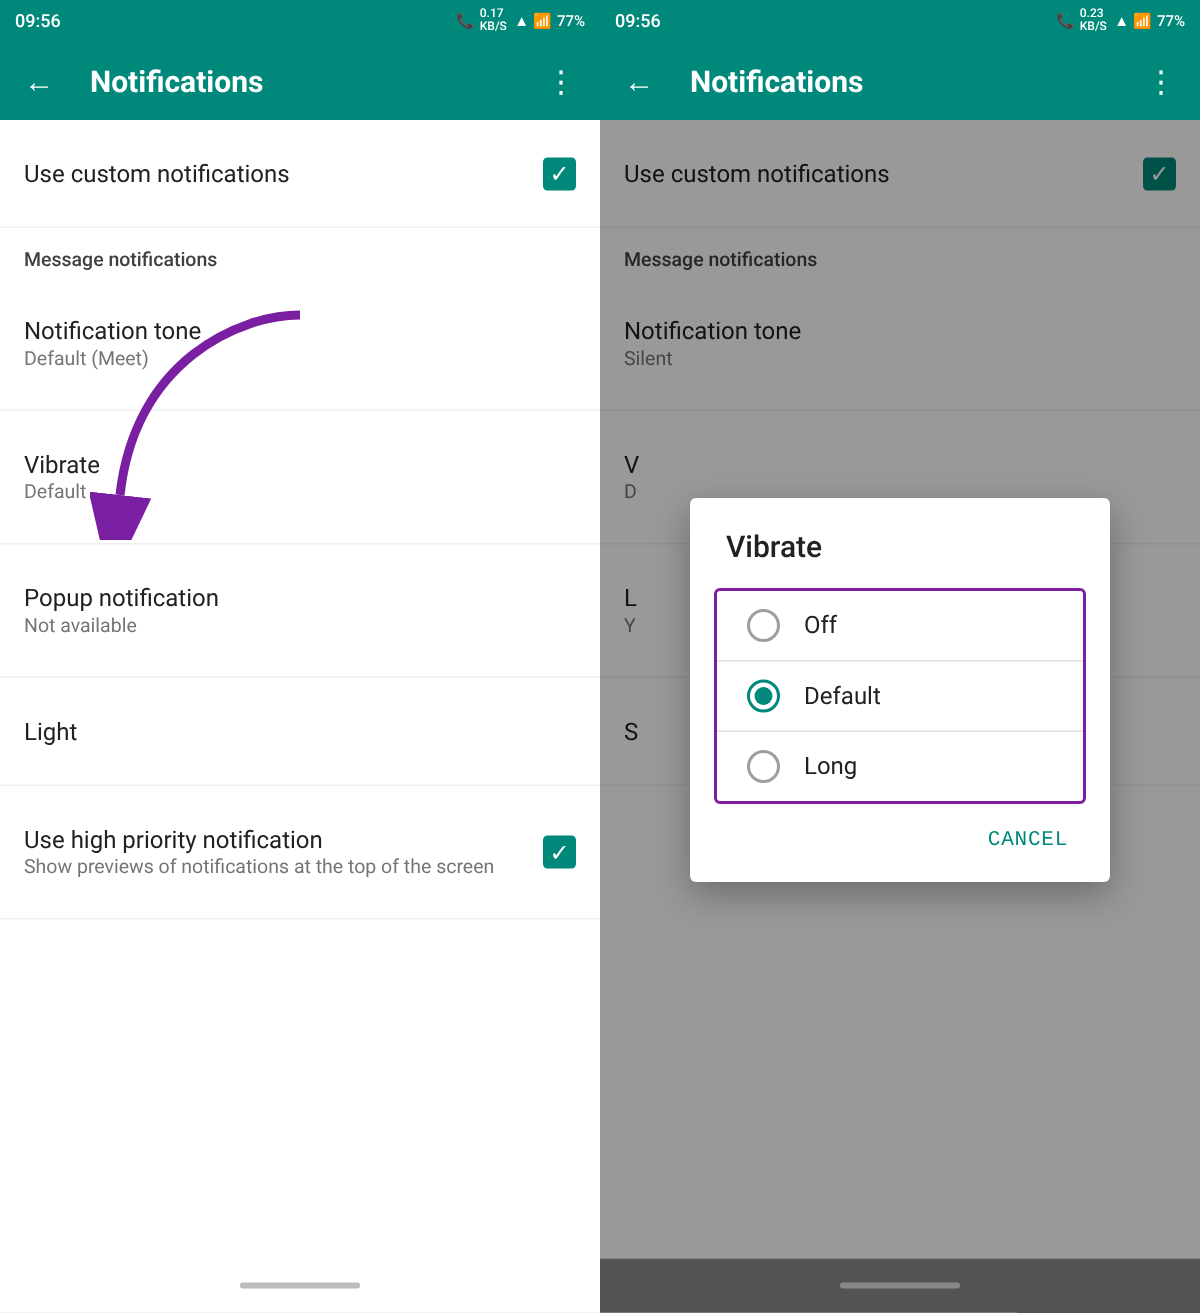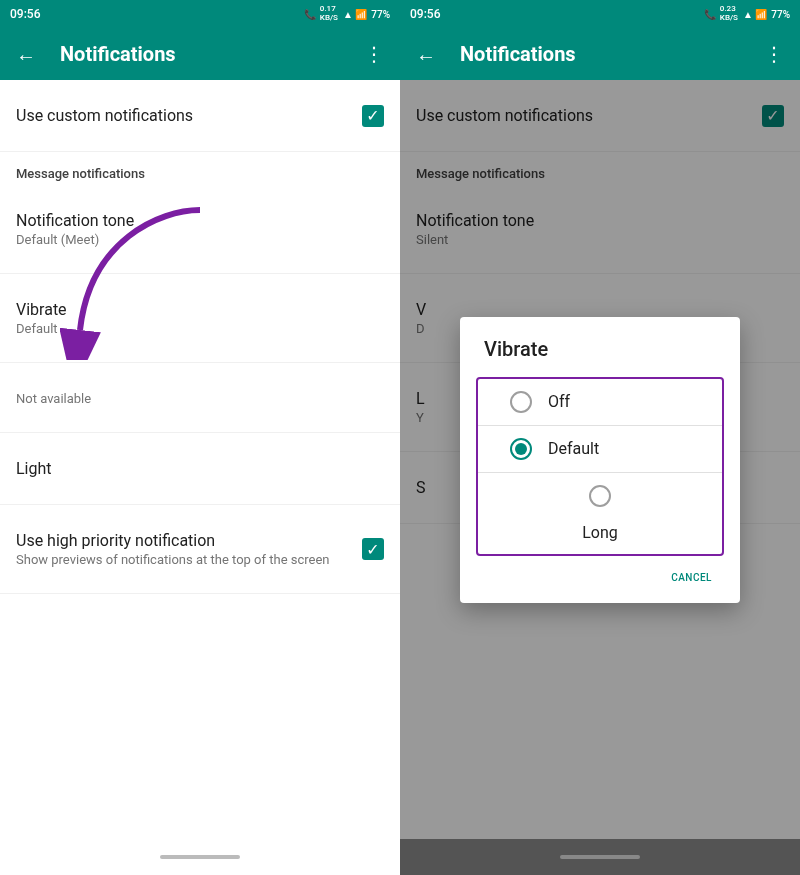--- a/index.html
+++ b/index.html
@@ -185,28 +185,27 @@
       padding: 0 24px 16px 24px;
     }
     .dialog-options {
       border: 2px solid #7B1FA2;
       border-radius: 4px;
       margin: 0 16px;
     }
     .dialog-option {
       display: flex;
       align-items: center;
-      padding: 12px 32px;
+      padding: 12px 20px;
       cursor: pointer;
       gap: 16px;
       border-bottom: 1px solid #e0e0e0;
     }
     .dialog-option:last-child {
       border-bottom: none;
-      flex-direction: column;
     }
     .radio-outer {
       width: 22px;
       height: 22px;
       border-radius: 50%;
       border: 2px solid #9e9e9e;
       display: flex;
       align-items: center;
       justify-content: center;
       flex-shrink: 0;
@@ -223,27 +222,28 @@
     .dialog-option-label {
       font-size: 16px;
       color: #212121;
     }
     .dialog-actions {
       display: flex;
       justify-content: flex-end;
       padding: 8px 16px 4px 16px;
     }
     .dialog-cancel-btn {
-      font-size: 10px;
+      font-size: 14px;
       font-weight: 500;
       color: #00897B;
       text-transform: uppercase;
       padding: 8px 12px;
       cursor: pointer;
       letter-spacing: 0.5px;
+      font-family: Liberation Mono, monospace;
     }
 
     
     .purple-arrow {
       position: absolute;
       left: 60px;
       top: 200px;
       z-index: 20;
       pointer-events: none;
     }
@@ -289,20 +289,21 @@
       <div class="label">Notification tone</div>
       <div class="sublabel">Default (Meet)</div>
     </div>
 
     <div class="setting-item">
       <div class="label">Vibrate</div>
       <div class="sublabel">Default</div>
     </div>
 
     <div class="setting-item">
+      <div class="label">Popup notification</div>
       <div class="sublabel">Not available</div>
     </div>
 
     <div class="setting-item">
       <div class="label">Light</div>
     </div>
 
     <div class="setting-item">
       <div class="label">Use high priority notification</div>
       <div class="sublabel">Show previews of notifications at the top of the screen</div>

